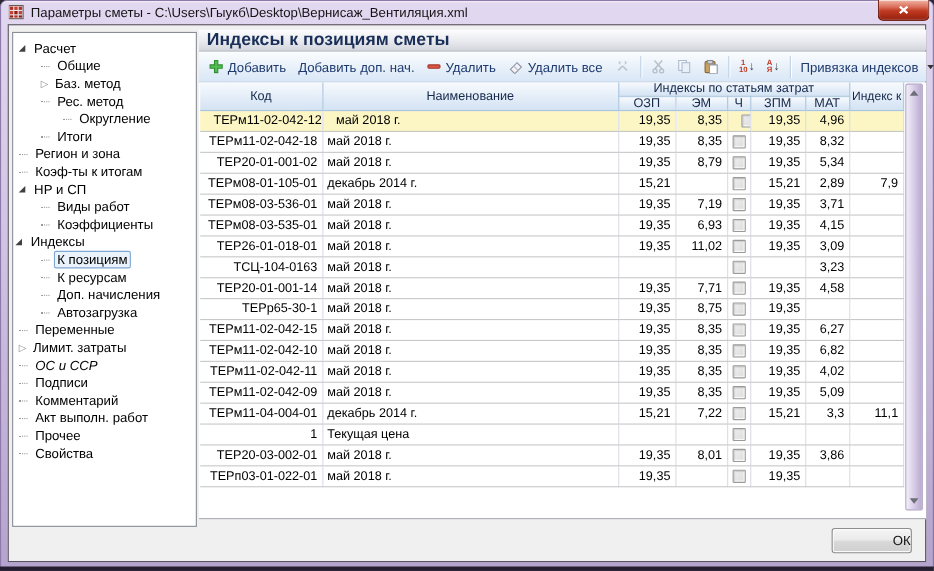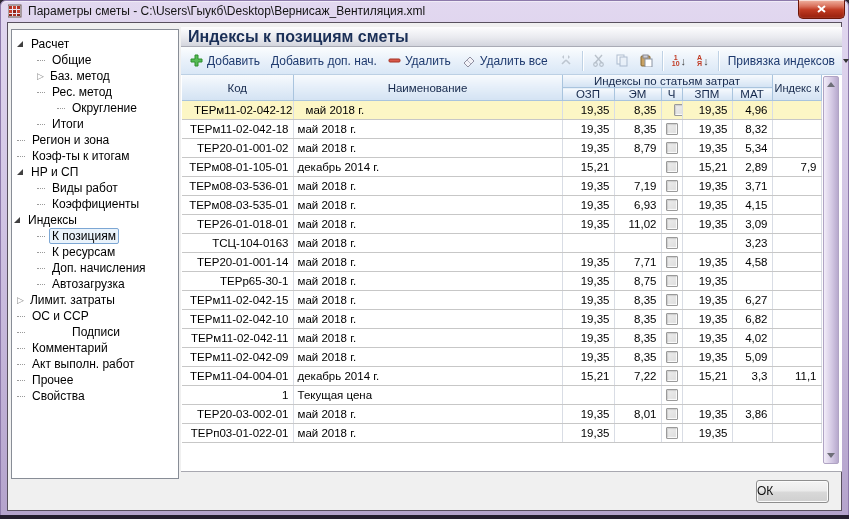--- a/index.html
+++ b/index.html
@@ -57,21 +57,21 @@
   
   .vscroll{position:absolute;top:1px;right:3px;width:16px;height:388px;border:1px solid #b0a4c4;border-radius:2px;
     background:linear-gradient(90deg,#f2edf9 0%,#d4c9e4 55%,#b7a9cd 100%);}
   .sb-btn{position:absolute;left:0;width:14px;height:15px;display:flex;align-items:center;justify-content:center;}
   .arr-up{width:0;height:0;border-left:4px solid transparent;border-right:4px solid transparent;border-bottom:5px solid #6e6e78;}
   .arr-down{width:0;height:0;border-left:4px solid transparent;border-right:4px solid transparent;border-top:5px solid #6e6e78;}
   
   .footer{position:absolute;left:0;right:0;bottom:0;height:34px;}
   .ok-btn{position:absolute;right:12px;bottom:7px;width:73px;height:23px;border:1px solid #8e8e8e;border-radius:3px;
     background:linear-gradient(180deg,#f4f4f4 0%,#ebebeb 45%,#d8d8d8 55%,#cfcfcf 100%);
-    box-shadow:inset 0 0 0 1px #fbfbfb;font-size:12px;color:#111;text-align:left;line-height:21px;cursor:default;}
+    box-shadow:inset 0 0 0 1px #fbfbfb;font-size:12px;color:#111;text-align:right;line-height:21px;cursor:default;}
   .appicon svg, .icon svg{display:block;}
 </style>
 </head>
 <body>
 
 <div class="window">
 
   <div class="titlebar">
     <span class="appicon">
       <svg width="14" height="14" viewBox="0 0 14 14">
@@ -158,28 +158,32 @@
         </div>
         <div class="tree-item" style="padding-left: 25px;">
           <span class="g-leaf"></span>
           <span class="tree-label">Доп. начисления</span>
         </div>
         <div class="tree-item" style="padding-left: 25px;">
           <span class="g-leaf"></span>
           <span class="tree-label">Автозагрузка</span>
         </div>
         <div class="tree-item" style="padding-left: 5px;">
+          <span class="g-leaf"></span>
+          <span class="tree-label">Переменные</span>
+        </div>
+        <div class="tree-item" style="padding-left: 5px;">
           <span class="g-col">▷</span>
           <span class="tree-label">Лимит. затраты</span>
         </div>
-        <div class="tree-item" style="padding-left: 5px;">
+        <div class="tree-item" style="padding-left: 5px; font-style: italic;">
           <span class="g-leaf"></span>
           <span class="tree-label">ОС и ССР</span>
         </div>
-        <div class="tree-item" style="padding-left: 5px; gap: 40px;">
+        <div class="tree-item" style="padding-left: 5px;">
           <span class="g-leaf"></span>
           <span class="tree-label">Подписи</span>
         </div>
         <div class="tree-item" style="padding-left: 5px;">
           <span class="g-leaf"></span>
           <span class="tree-label">Комментарий</span>
         </div>
         <div class="tree-item" style="padding-left: 5px;">
           <span class="g-leaf"></span>
           <span class="tree-label">Акт выполн. работ</span>

